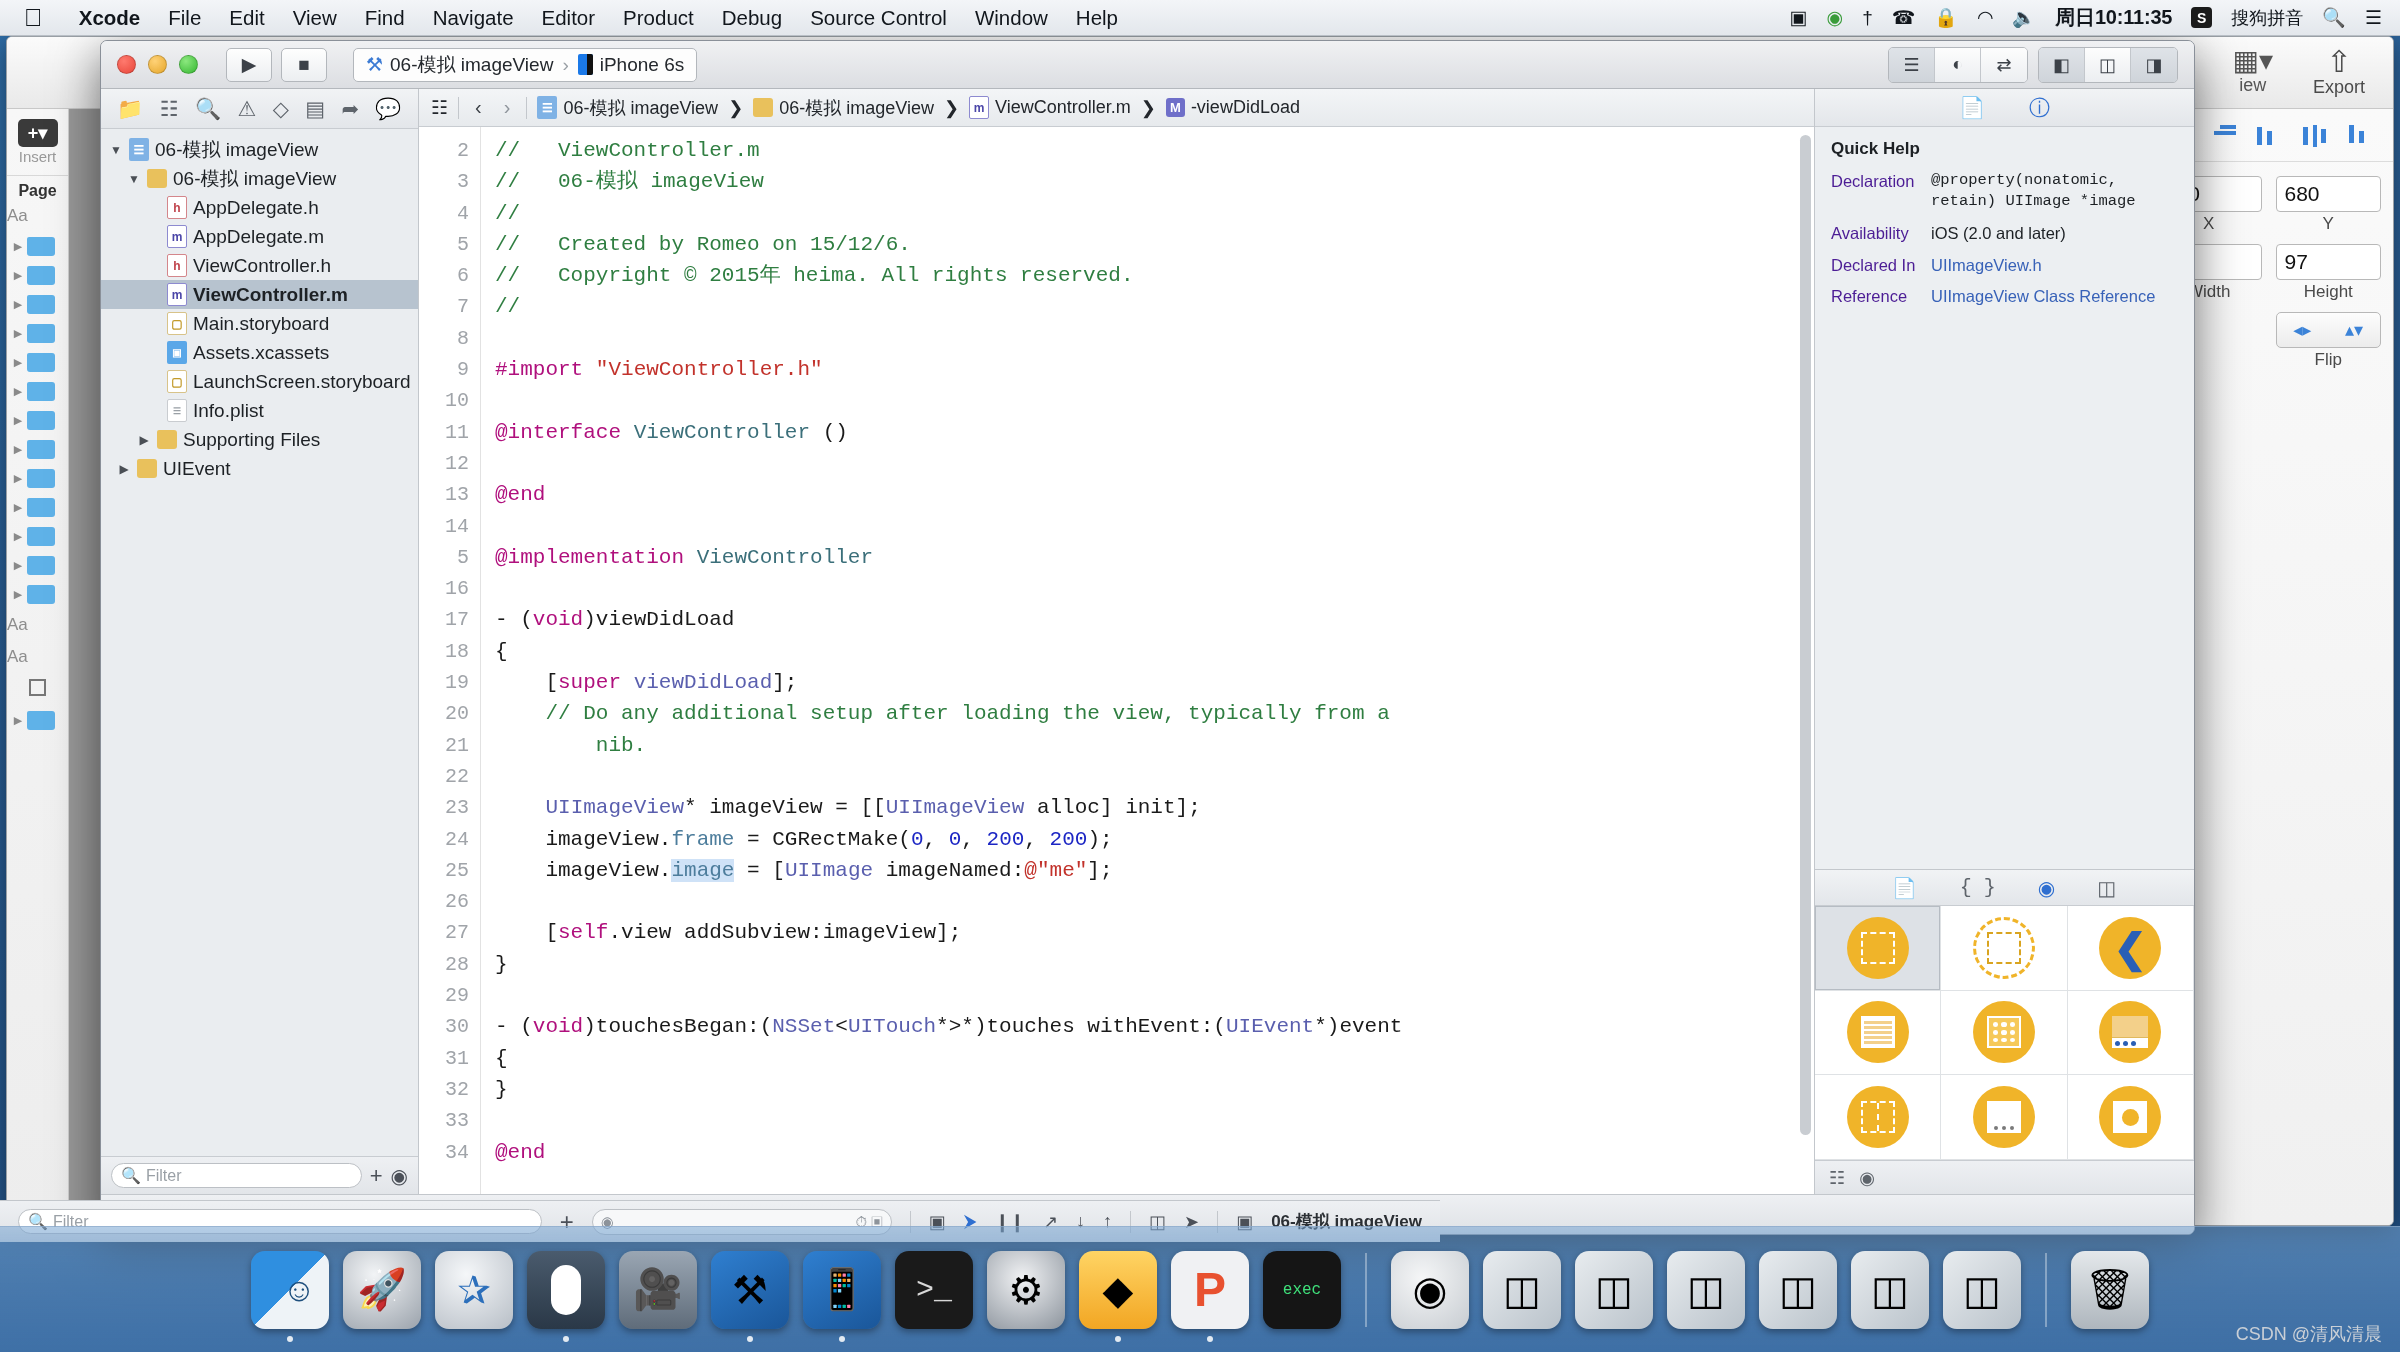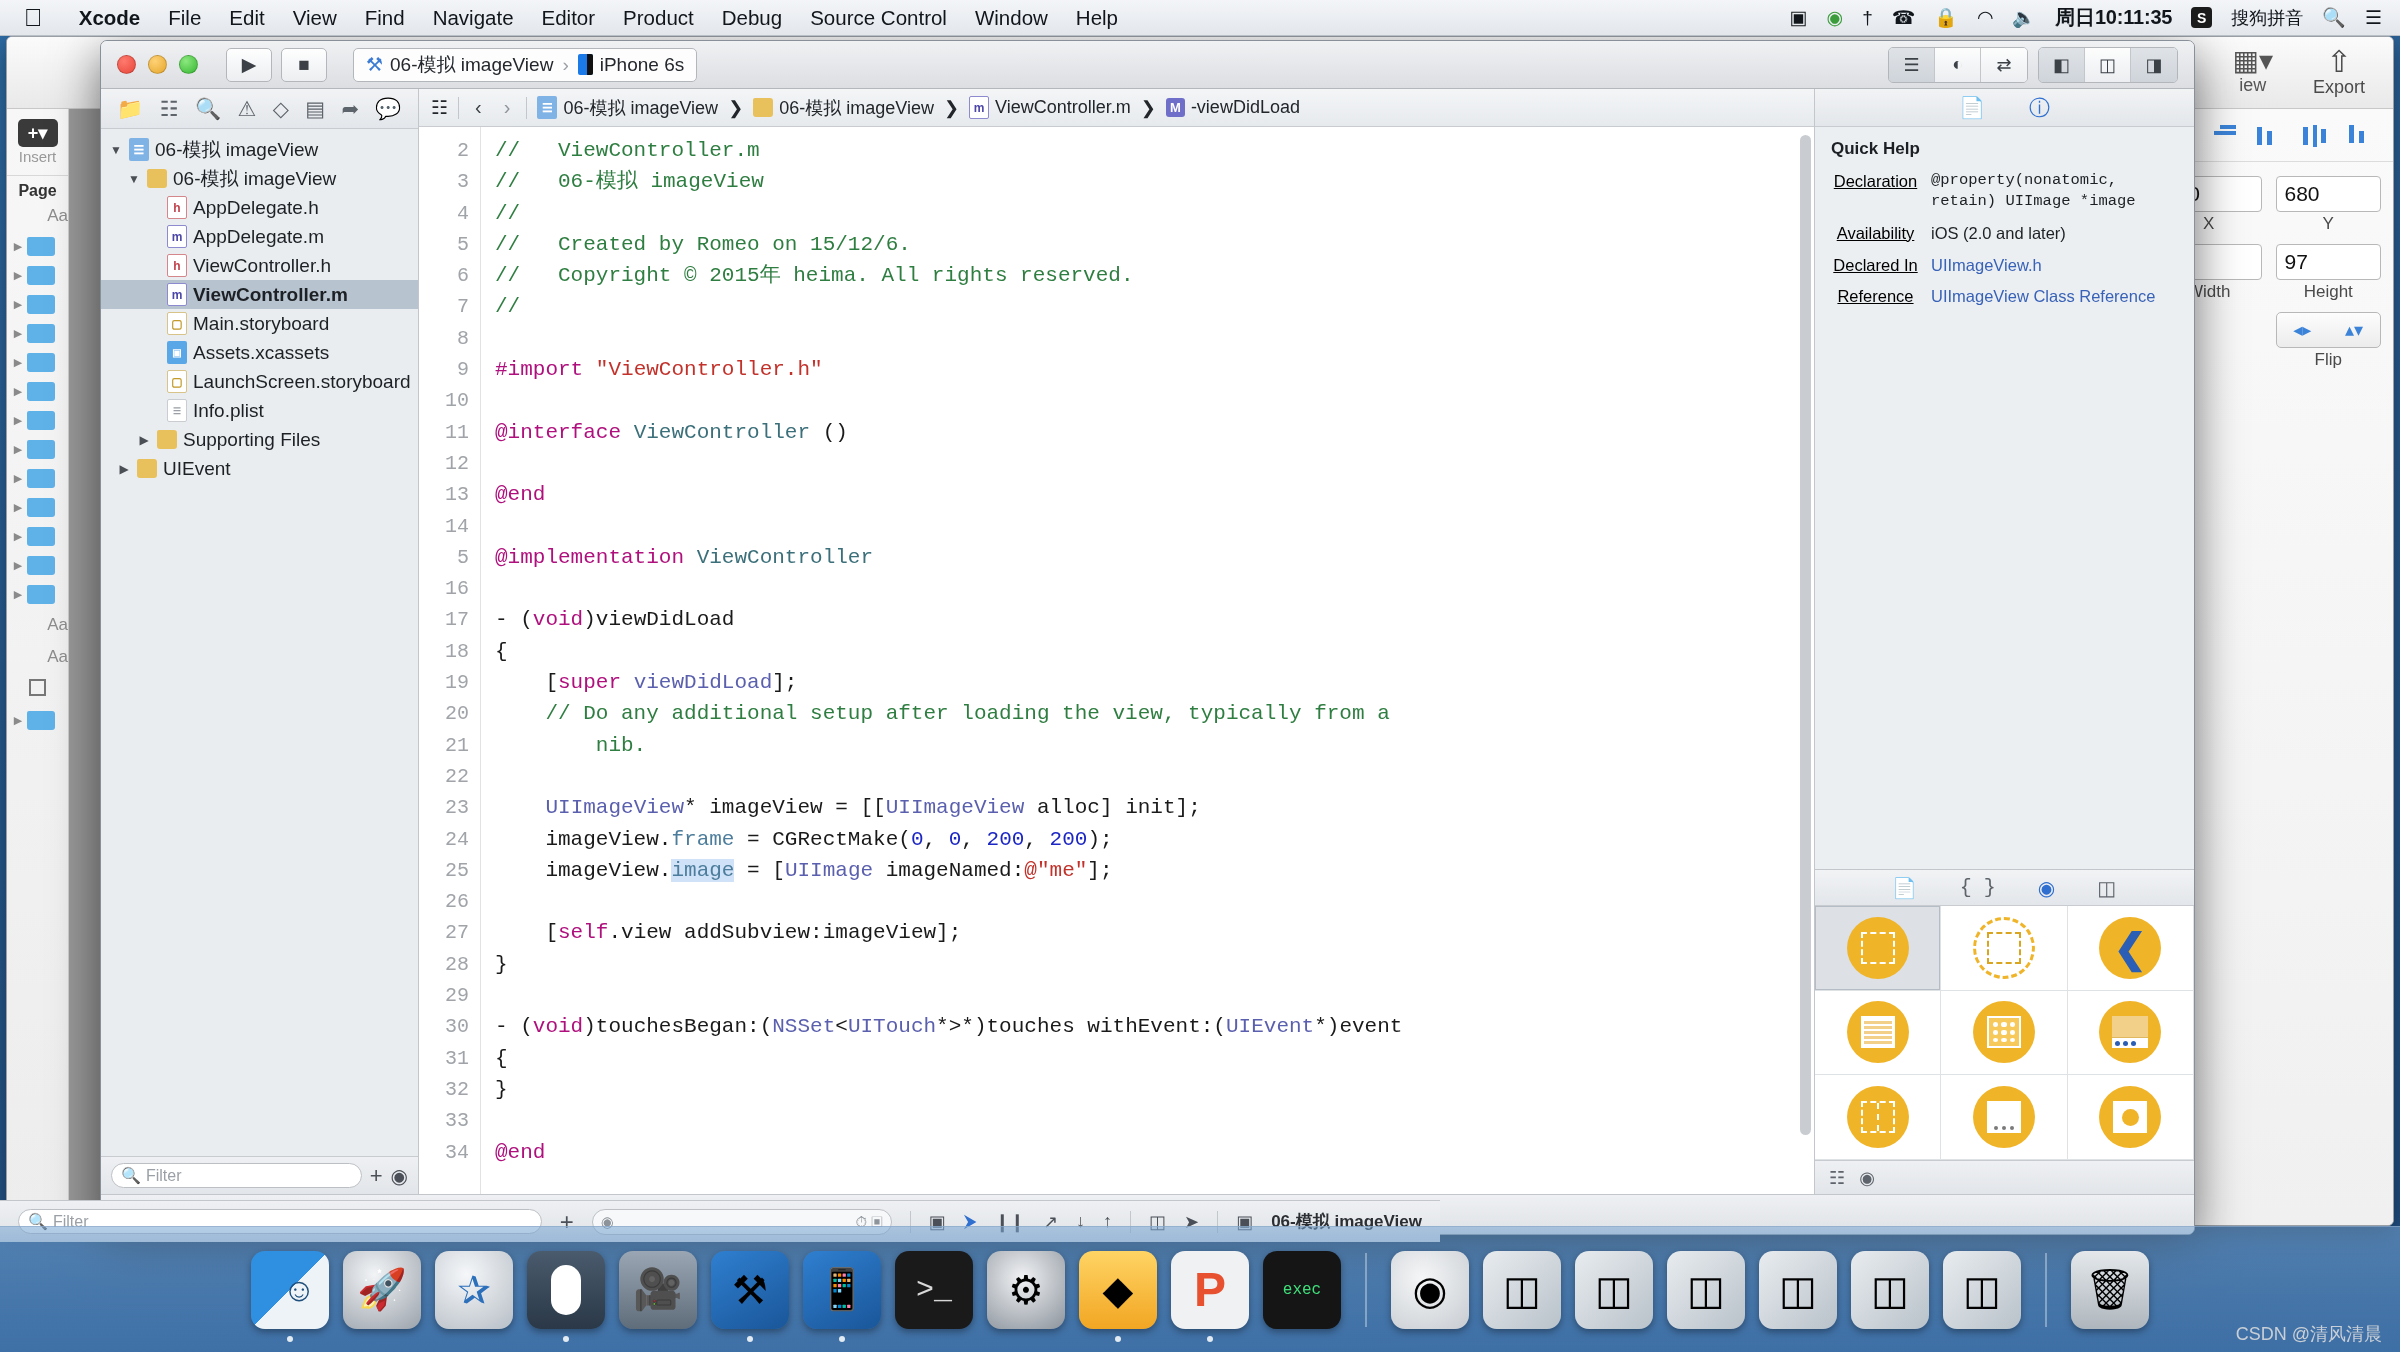--- a/index.html
+++ b/index.html
@@ -68,21 +68,21 @@
   }
   .ins-btn {
     width: 40px;height:28px;margin: 4px auto 0;background:#3a3a3a;border-radius:5px;
     color:#fff;font-size:18px;display:flex;align-items:center;justify-content:center;font-weight:bold;
   }
   .ins-lbl { text-align:center;font-size:15px;color:#999;margin-top:1px; }
   .page-lbl { text-align:center;font-size:16px;color:#333;font-weight:bold;margin-top:10px;border-top:1px solid #d8d8d8;padding-top:6px;}
   .thumb-row { display:flex;align-items:center;gap:4px;padding:5px 0 5px 6px; }
   .thumb-row .tri { font-size:11px;color:#8a8a8a; width:10px;}
   .thumb-row .fld { width:28px;height:19px;background:#5fb2e8;border-radius:2px 3px 3px 3px; }
-  .aa-row { text-align:right;font-size:17px;color:#8d8d8d;padding:6px 0; }
+  .aa-row { text-align:left;font-size:17px;color:#8d8d8d;padding:6px 0; }
   .sq-row { text-align:center;padding:6px 0; }
   .sq-row .sq { display:inline-block;width:17px;height:17px;border:2px solid #777; }
 
   #bgapp .bg-right {
     position: absolute; right: 0; top: 72px; width: 250px; bottom: 0;
     background: linear-gradient(180deg,#fafafa,#f0f0f0); border-left:1px solid #cfcfcf;
   }
   .align-row { display:flex;justify-content:space-around;align-items:center;padding:14px 10px;border-bottom:1px solid #dcdcdc;}
   .align-ic { width:26px;height:24px;position:relative; }
   .align-ic i { position:absolute;background:#3b83d8;display:block; }
@@ -233,21 +233,21 @@
 
   
   .util { width: 380px; border-left: 1px solid #c3c7cc; background: #eceff2; display: flex; flex-direction: column; }
   .util-tabs { height: 38px; display: flex; align-items: center; justify-content: center; gap: 44px;
                background: linear-gradient(180deg,#f1f3f5,#e3e6ea); border-bottom: 1px solid #c8ccd1;
                font-size: 21px; color: #5e646b; }
   .util-tabs .on { color: #2f6fd0; }
   .qh { flex: 1; padding: 12px 16px 0 16px; font-size: 16.5px; color: #1d2125; background: #eceff2; }
   .qh-title { font-weight: bold; font-size: 17px; margin-bottom: 11px; }
   .qh-row { display: flex; margin-bottom: 9px; line-height: 1.38; }
-  .qh-k { width: 100px; text-align: center; color: #000000; flex: none; padding-right: 11px; text-decoration: underline; }
+  .qh-k { width: 100px; text-align: left; color: #4c1d95; flex: none; padding-right: 11px; }
   .qh-v { flex: 1; }
   .qh-v.mono { font-family: "Liberation Mono", monospace; font-size: 15.5px; }
   .qh-v.link { color: #3862b8; }
 
   .lib { border-top: 1px solid #c3c7cc; height: 325px; display: flex; flex-direction: column; background:#fff; }
   .lib-tabs { height: 36px; display: flex; align-items: center; justify-content: center; gap: 42px;
               background: linear-gradient(180deg,#f1f3f5,#e3e6ea); border-bottom: 1px solid #c8ccd1;
               font-size: 20px; color: #5e646b; }
   .lib-tabs .on { color: #2f6fd0; }
   .lib-grid { flex: 1; display: grid; grid-template-columns: repeat(3, 1fr); position: relative; }

